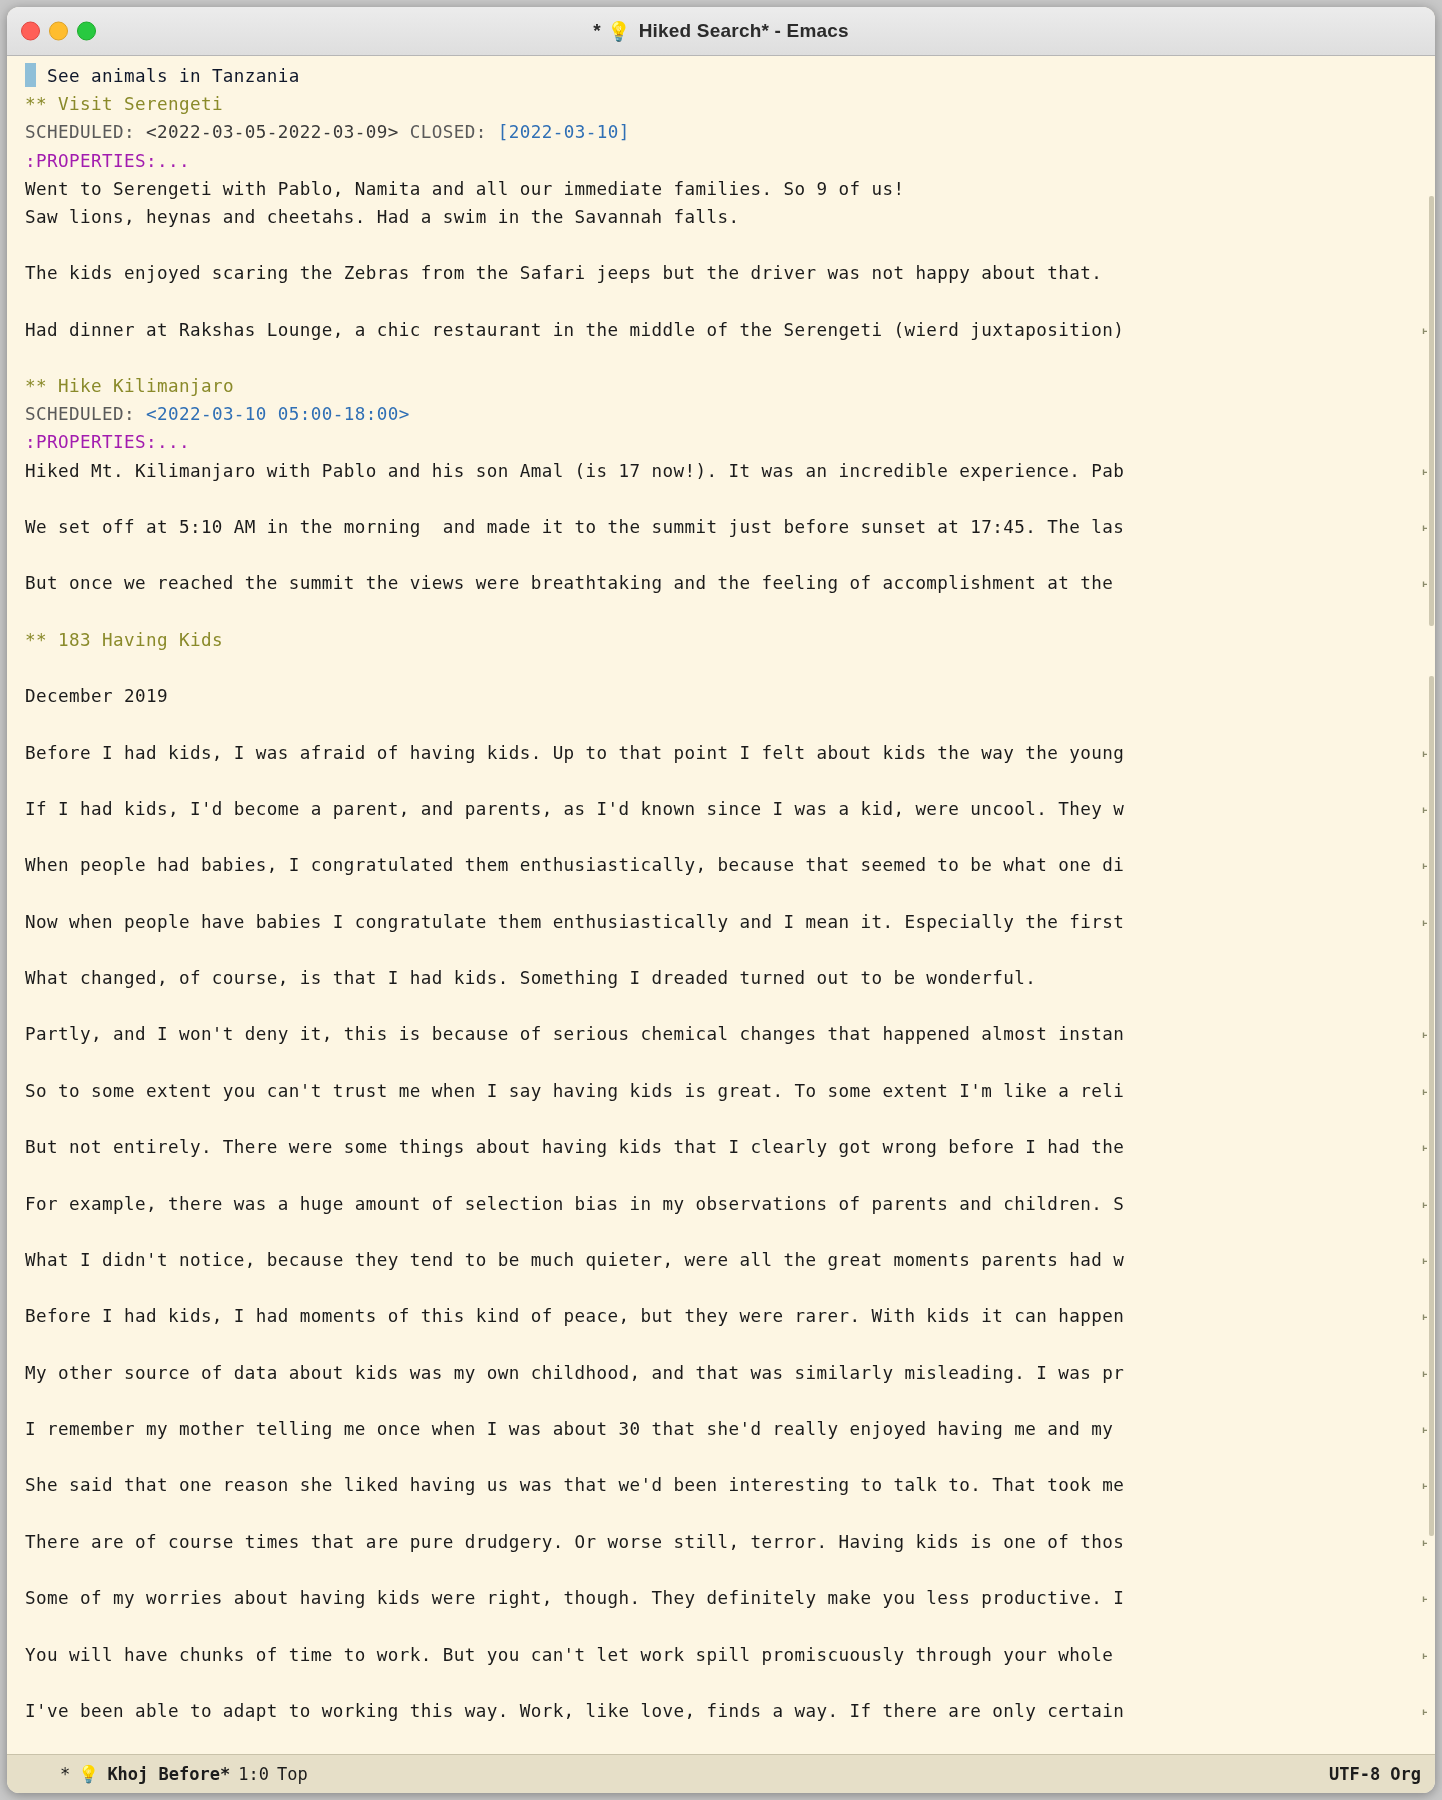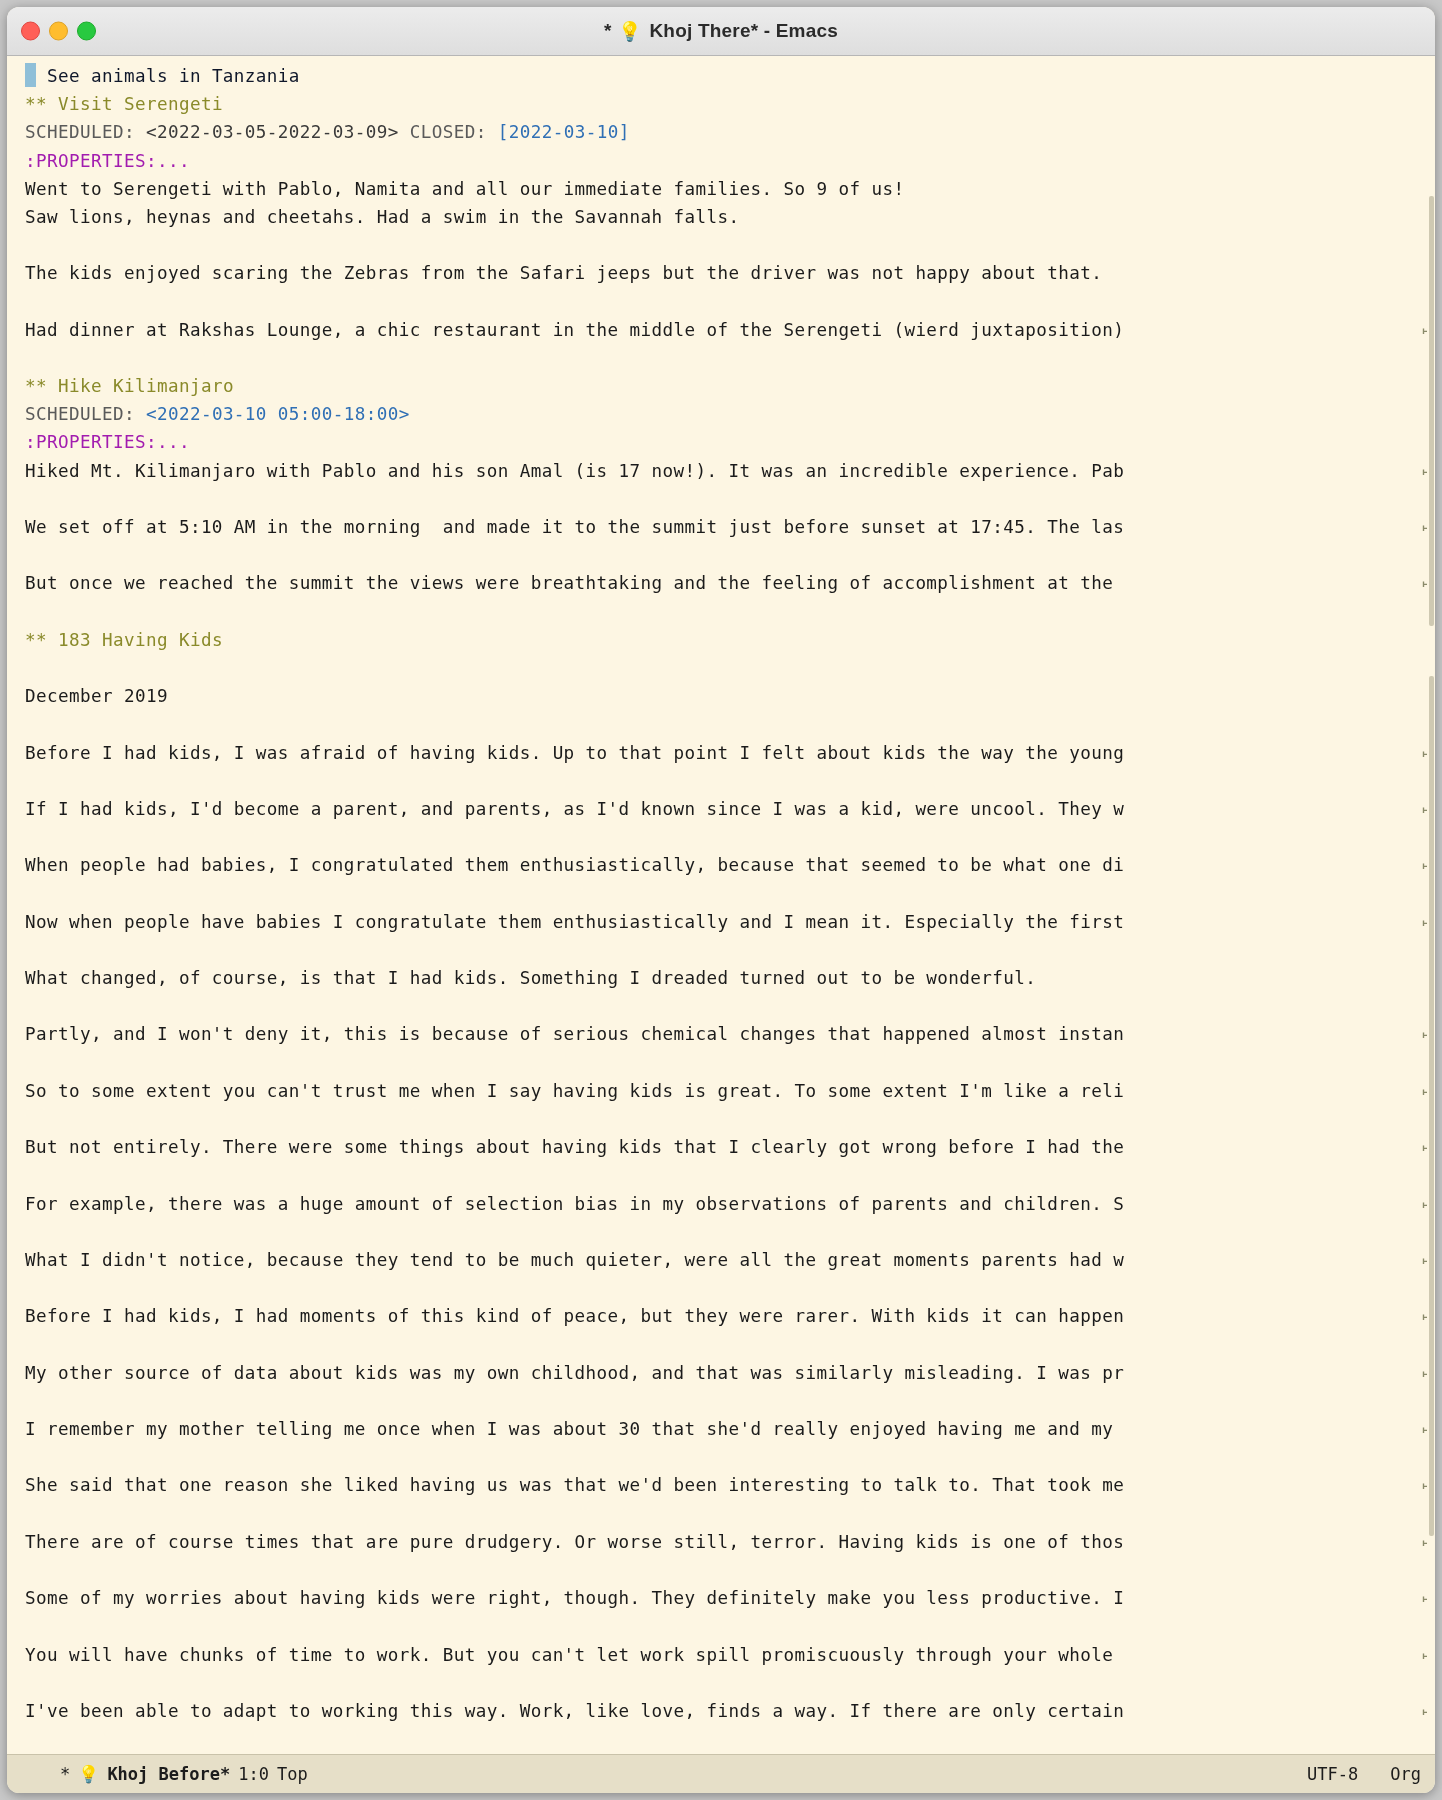--- a/index.html
+++ b/index.html
@@ -164,22 +164,22 @@
   .ml-left {
     display: flex;
     align-items: center;
     gap: 8px;
     flex: 1;
   }
   .ml-dash { color: #5c5c5c; letter-spacing: -1px; }
   .ml-buf { font-weight: bold; }
   .ml-right {
     display: flex;
-    gap: 32px;
-    font-weight: normal;
+    gap: 10px;
+    font-weight: bold;
   }
 
   
   .echo {
     height: 40px;
     min-height: 40px;
     background: #fdf6e3;
     display: flex;
     align-items: center;
     padding-left: 8px;
@@ -195,21 +195,21 @@
 
   <div class="titlebar">
     <div class="traffic">
       <span class="dot red"></span>
       <span class="dot yellow"></span>
       <span class="dot green"></span>
     </div>
     <div class="title">
       <span>*</span>
       <span class="bulb">💡</span>
-      <span>Khoj There* - Emacs</span>
+      <span>Hiked Search* - Emacs</span>
     </div>
   </div>
 
   <div class="buffer">
     <div class="fringe-left"></div>
     <div class="lines" id="lines"><div class="line"><span class="cursor-block"></span><span class="stars1">*</span><span class="h1"> See animals in Tanzania</span></div><div class="line"><span class="stars2">**</span><span class="h2"> Visit Serengeti</span></div><div class="line"><span class="kw">SCHEDULED:</span><span class="tsplain"> &lt;2022-03-05-2022-03-09&gt;</span><span class="kw"> CLOSED:</span><span class="ts"> [2022-03-10]</span></div><div class="line"><span class="props">:PROPERTIES:...</span></div><div class="line"><span>Went to Serengeti with Pablo, Namita and all our immediate families. So 9 of us!</span></div><div class="line"><span>Saw lions, heynas and cheetahs. Had a swim in the Savannah falls.</span></div><div class="line blank"><span></span></div><div class="line"><span>The kids enjoyed scaring the Zebras from the Safari jeeps but the driver was not happy about that.</span></div><div class="line blank"><span></span></div><div class="line"><span>Had dinner at Rakshas Lounge, a chic restaurant in the middle of the Serengeti (wierd juxtaposition)</span><span class="cont">↦</span></div><div class="line blank"><span></span></div><div class="line"><span class="stars2">**</span><span class="h2"> Hike Kilimanjaro</span></div><div class="line"><span class="kw">SCHEDULED:</span><span class="ts"> &lt;2022-03-10 05:00-18:00&gt;</span></div><div class="line"><span class="props">:PROPERTIES:...</span></div><div class="line"><span>Hiked Mt. Kilimanjaro with Pablo and his son Amal (is 17 now!). It was an incredible experience. Pab</span><span class="cont">↦</span></div><div class="line blank"><span></span></div><div class="line"><span>We set off at 5:10 AM in the morning  and made it to the summit just before sunset at 17:45. The las</span><span class="cont">↦</span></div><div class="line blank"><span></span></div><div class="line"><span>But once we reached the summit the views were breathtaking and the feeling of accomplishment at the </span><span class="cont">↦</span></div><div class="line blank"><span></span></div><div class="line"><span class="stars2">**</span><span class="h2"> 183 Having Kids</span></div><div class="line blank"><span></span></div><div class="line"><span>December 2019</span></div><div class="line blank"><span></span></div><div class="line"><span>Before I had kids, I was afraid of having kids. Up to that point I felt about kids the way the young</span><span class="cont">↦</span></div><div class="line blank"><span></span></div><div class="line"><span>If I had kids, I'd become a parent, and parents, as I'd known since I was a kid, were uncool. They w</span><span class="cont">↦</span></div><div class="line blank"><span></span></div><div class="line"><span>When people had babies, I congratulated them enthusiastically, because that seemed to be what one di</span><span class="cont">↦</span></div><div class="line blank"><span></span></div><div class="line"><span>Now when people have babies I congratulate them enthusiastically and I mean it. Especially the first</span><span class="cont">↦</span></div><div class="line blank"><span></span></div><div class="line"><span>What changed, of course, is that I had kids. Something I dreaded turned out to be wonderful.</span></div><div class="line blank"><span></span></div><div class="line"><span>Partly, and I won't deny it, this is because of serious chemical changes that happened almost instan</span><span class="cont">↦</span></div><div class="line blank"><span></span></div><div class="line"><span>So to some extent you can't trust me when I say having kids is great. To some extent I'm like a reli</span><span class="cont">↦</span></div><div class="line blank"><span></span></div><div class="line"><span>But not entirely. There were some things about having kids that I clearly got wrong before I had the</span><span class="cont">↦</span></div><div class="line blank"><span></span></div><div class="line"><span>For example, there was a huge amount of selection bias in my observations of parents and children. S</span><span class="cont">↦</span></div><div class="line blank"><span></span></div><div class="line"><span>What I didn't notice, because they tend to be much quieter, were all the great moments parents had w</span><span class="cont">↦</span></div><div class="line blank"><span></span></div><div class="line"><span>Before I had kids, I had moments of this kind of peace, but they were rarer. With kids it can happen</span><span class="cont">↦</span></div><div class="line blank"><span></span></div><div class="line"><span>My other source of data about kids was my own childhood, and that was similarly misleading. I was pr</span><span class="cont">↦</span></div><div class="line blank"><span></span></div><div class="line"><span>I remember my mother telling me once when I was about 30 that she'd really enjoyed having me and my </span><span class="cont">↦</span></div><div class="line blank"><span></span></div><div class="line"><span>She said that one reason she liked having us was that we'd been interesting to talk to. That took me</span><span class="cont">↦</span></div><div class="line blank"><span></span></div><div class="line"><span>There are of course times that are pure drudgery. Or worse still, terror. Having kids is one of thos</span><span class="cont">↦</span></div><div class="line blank"><span></span></div><div class="line"><span>Some of my worries about having kids were right, though. They definitely make you less productive. I</span><span class="cont">↦</span></div><div class="line blank"><span></span></div><div class="line"><span>You will have chunks of time to work. But you can't let work spill promiscuously through your whole </span><span class="cont">↦</span></div><div class="line blank"><span></span></div><div class="line"><span>I've been able to adapt to working this way. Work, like love, finds a way. If there are only certain</span><span class="cont">↦</span></div></div>
     <div class="right-edge">
       <div class="thumb" style="top:140px;height:430px;"></div>
       <div class="thumb" style="top:620px;height:860px;"></div>
     </div>

